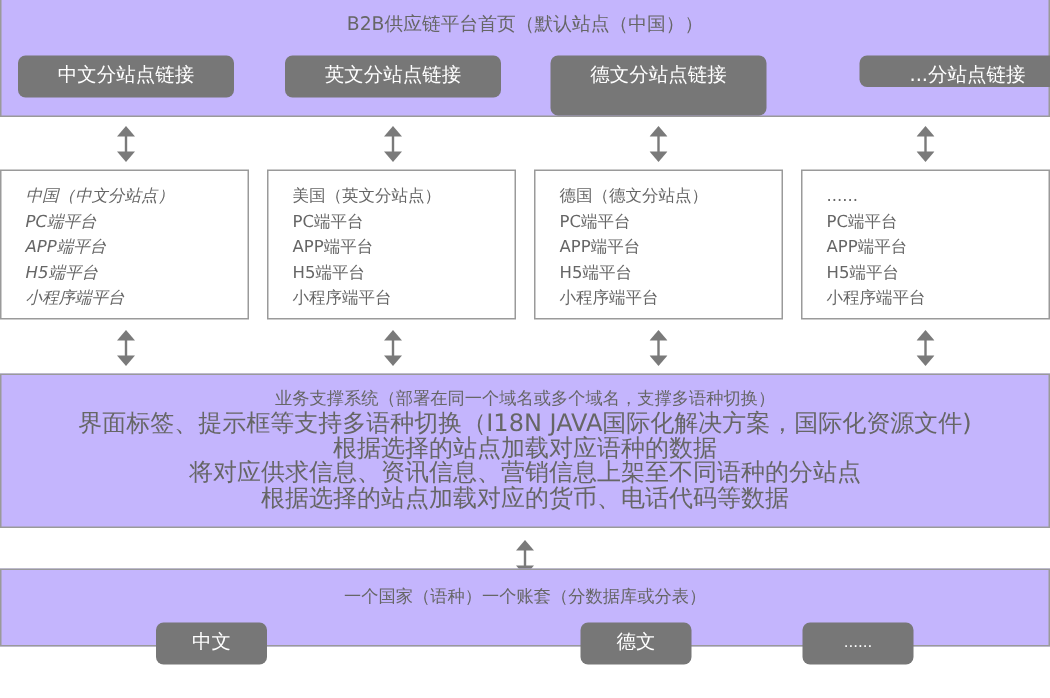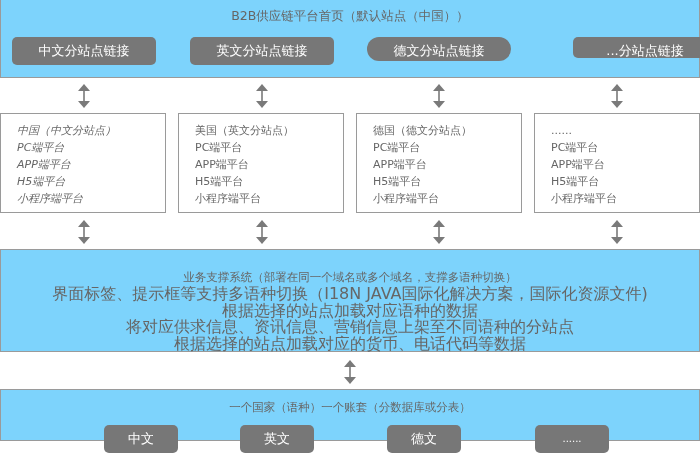--- a/index.html
+++ b/index.html
@@ -1,17 +1,17 @@
 <!DOCTYPE html>
 <html><head>
 <meta charset="utf-8">
 <style>
   html,body{margin:0;padding:0;background:#fff;}
   body{width:700px;height:465px;position:relative;overflow:hidden;font-family:"DejaVu Sans","Liberation Sans",sans-serif;color:#666;}
-  .box{position:absolute;border:1px solid #9a9a9a;box-sizing:border-box;background:#7dd3fc;}
+  .box{position:absolute;border:1px solid #9a9a9a;box-sizing:border-box;background:#c4b5fd;}
   .title{position:absolute;left:0;right:0;text-align:center;font-size:12px;color:#666;}
   .btn{position:absolute;background:#777;color:#fff;border-radius:5px;text-align:center;font-size:13px;box-sizing:border-box;}
   .arrow{position:absolute;width:12px;height:24px;}
   .site-box{position:absolute;top:113px;height:100px;width:166px;border:1px solid #9a9a9a;box-sizing:border-box;padding:8px 0 0 16px;font-size:11px;line-height:17px;color:#666;}
   .site-box .head{margin-bottom:0;}
   .mid-line{text-align:center;font-size:16px;line-height:16.5px;color:#666;}
 </style>
 </head>
 <body>
 
@@ -22,21 +22,21 @@
       <rect x="5.2" y="6" width="1.6" height="12" fill="#7a7a7a"></rect>
       <polygon points="0,17 12,17 6,24" fill="#7a7a7a"></polygon>
     </g>
   </defs>
 </svg>
 
 <div class="box" style="left:0;top:0;width:700px;height:78px;border-top:none;">
   <div class="title" style="top:8px;font-size:12.5px;">B2B供应链平台首页（默认站点（中国））</div>
   <div class="btn" style="left:11px;top:37px;width:144px;height:28px;line-height:28px;text-align:center;"><span>中文分站点链接</span></div>
   <div class="btn" style="left:189px;top:37px;width:144px;height:28px;line-height:28px;"><span>英文分站点链接</span></div>
-  <div class="btn" style="left:366px;top:37px;width:144px;height:24px;line-height:28px;border-radius:14px;"><span>德文分站点链接</span></div>
+  <div class="btn" style="left:366px;top:37px;width:144px;height:40px;line-height:28px;"><span>德文分站点链接</span></div>
   <div class="btn" style="left:544px;top:37px;width:144px;height:21px;line-height:28px;margin-left:28px;"><span>...分站点链接</span></div>
 </div>
 
 <svg class="arrow" style="left:78px;top:84px;" viewBox="0 0 12 24">
     <use href="#darrow"></use>
   </svg>
 <svg class="arrow" style="left:256px;top:84px;" viewBox="0 0 12 24">
     <use href="#darrow"></use>
   </svg>
 <svg class="arrow" style="left:433px;top:84px;" viewBox="0 0 12 24">
@@ -81,31 +81,30 @@
 <svg class="arrow" style="left:256px;top:220px;" viewBox="0 0 12 24">
     <use href="#darrow"></use>
   </svg>
 <svg class="arrow" style="left:433px;top:220px;" viewBox="0 0 12 24">
     <use href="#darrow"></use>
   </svg>
 <svg class="arrow" style="left:611px;top:220px;" viewBox="0 0 12 24">
     <use href="#darrow"></use>
   </svg>
 
-<div class="box" style="left:0;top:249px;width:700px;height:103px;padding-top:18px;">
+<div class="box" style="left:0;top:249px;width:700px;height:103px;padding-top:6px;">
   <div class="mid-line" style="font-size:11.5px;line-height:18px;">业务支撑系统（部署在同一个域名或多个域名，支撑多语种切换）</div>
   <div class="mid-line">界面标签、提示框等支持多语种切换（I18N JAVA国际化解决方案，国际化资源文件)</div>
   <div class="mid-line">根据选择的站点加载对应语种的数据</div>
   <div class="mid-line">将对应供求信息、资讯信息、营销信息上架至不同语种的分站点</div>
   <div class="mid-line">根据选择的站点加载对应的货币、电话代码等数据</div>
 </div>
 
 <svg class="arrow" style="left:344px;top:360px;" viewBox="0 0 12 24">
     <use href="#darrow"></use>
   </svg>
 
-<div class="box" style="left:0;top:389px;width:700px;height:52px;">
+<div class="box" style="left:0;top:379px;width:700px;height:52px;">
   <div class="title" style="top:10px;font-size:11.5px;">一个国家（语种）一个账套（分数据库或分表）</div>
   <div class="btn" style="left:92px;top:35px;width:74px;height:28px;line-height:28px;margin-left:11px;"><span>中文</span></div>
-  <div class="btn" style="left:239px;top:35px;width:74px;height:28px;line-height:28px;"><span>英文</span></div>
   <div class="btn" style="left:386px;top:35px;width:74px;height:28px;line-height:28px;"><span>德文</span></div>
   <div class="btn" style="left:534px;top:35px;width:74px;height:28px;line-height:28px;font-size:10px;"><span>......</span></div>
 </div>
 
 </body></html>

